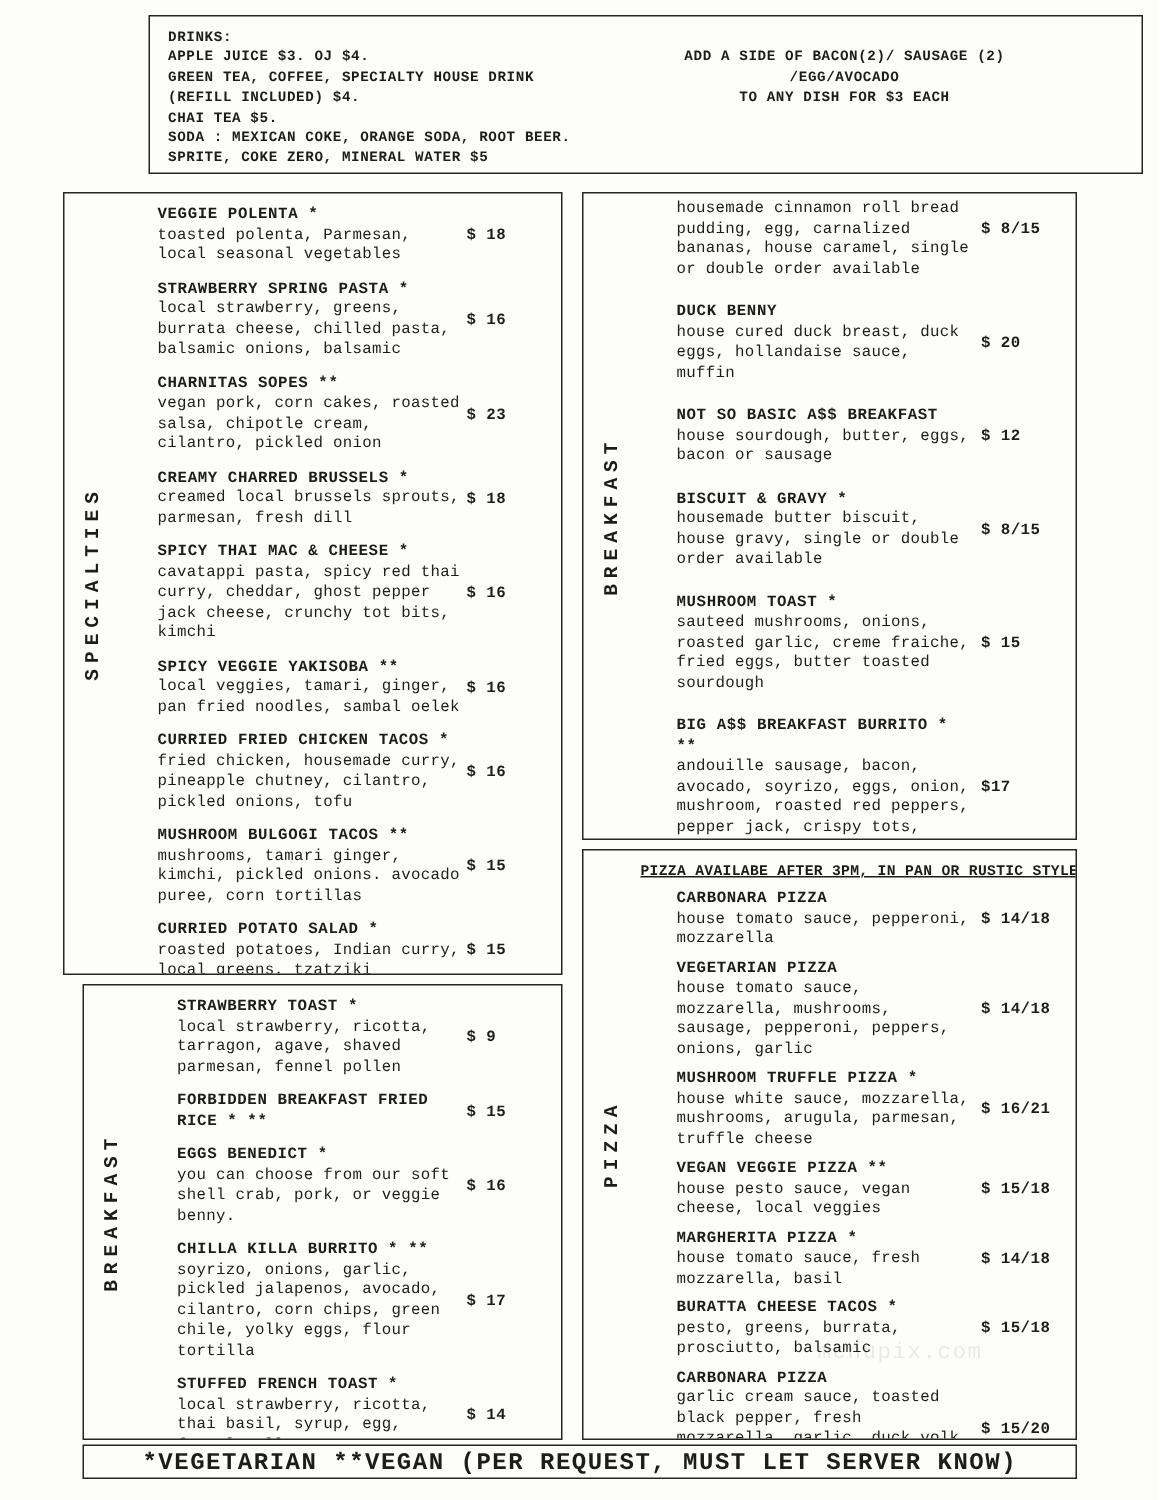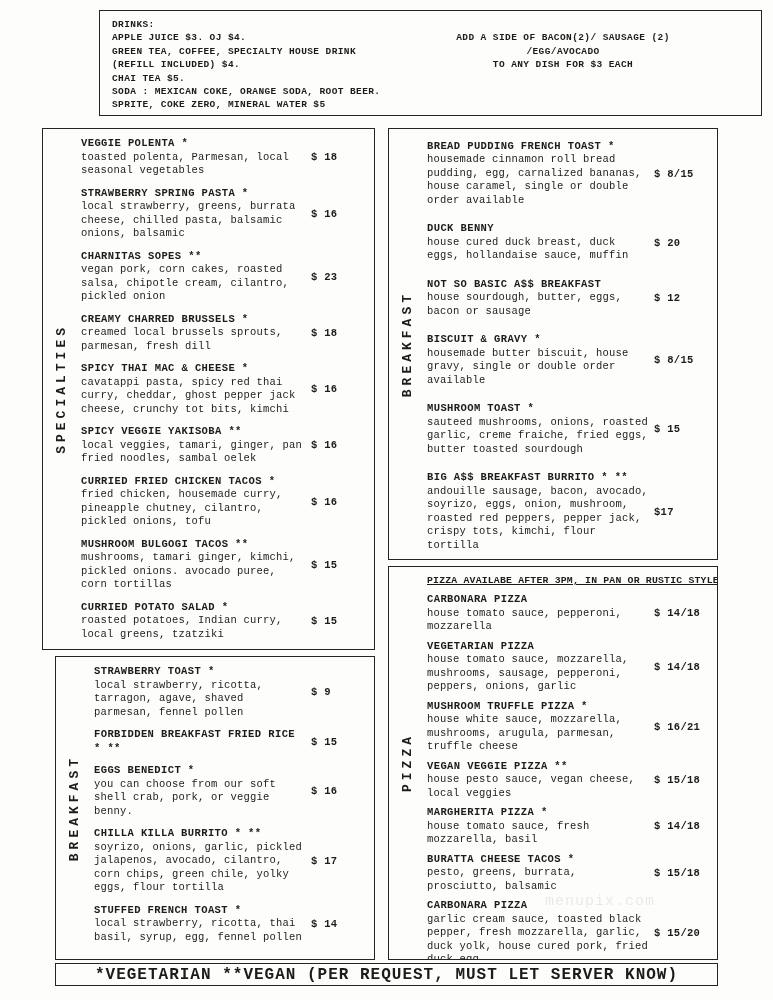--- a/index.html
+++ b/index.html
@@ -45,21 +45,21 @@
     writing-mode: vertical-rl; transform: rotate(180deg);
     font-weight: bold; font-size: 13px; letter-spacing: 4px;
   }
   .items {
     flex: 1; padding: 8px 7px 6px 2px;
     display: flex; flex-direction: column; gap: 9px; overflow: hidden;
   }
   .sec-breakfast-right .items { gap: 15px; padding-top: 10px; justify-content: center; }
   .sec-pizza .items { gap: 6px; }
   .item { display: flex; align-items: center; gap: 4px; }
-  .item-text { flex: 1; min-width: 0; }
+  .item-text { flex: 1; min-width: 0; margin-left: 24px; }
   .item-name {
     font-weight: bold; font-size: 10.5px; line-height: 13.5px;
     letter-spacing: 0.4px;
   }
   .item-desc {
     font-size: 10.5px; line-height: 13.5px; letter-spacing: 0.2px;
   }
   .item-price {
     flex: none; width: 56px; font-weight: bold; font-size: 10.5px;
     white-space: nowrap; letter-spacing: 0.3px;

